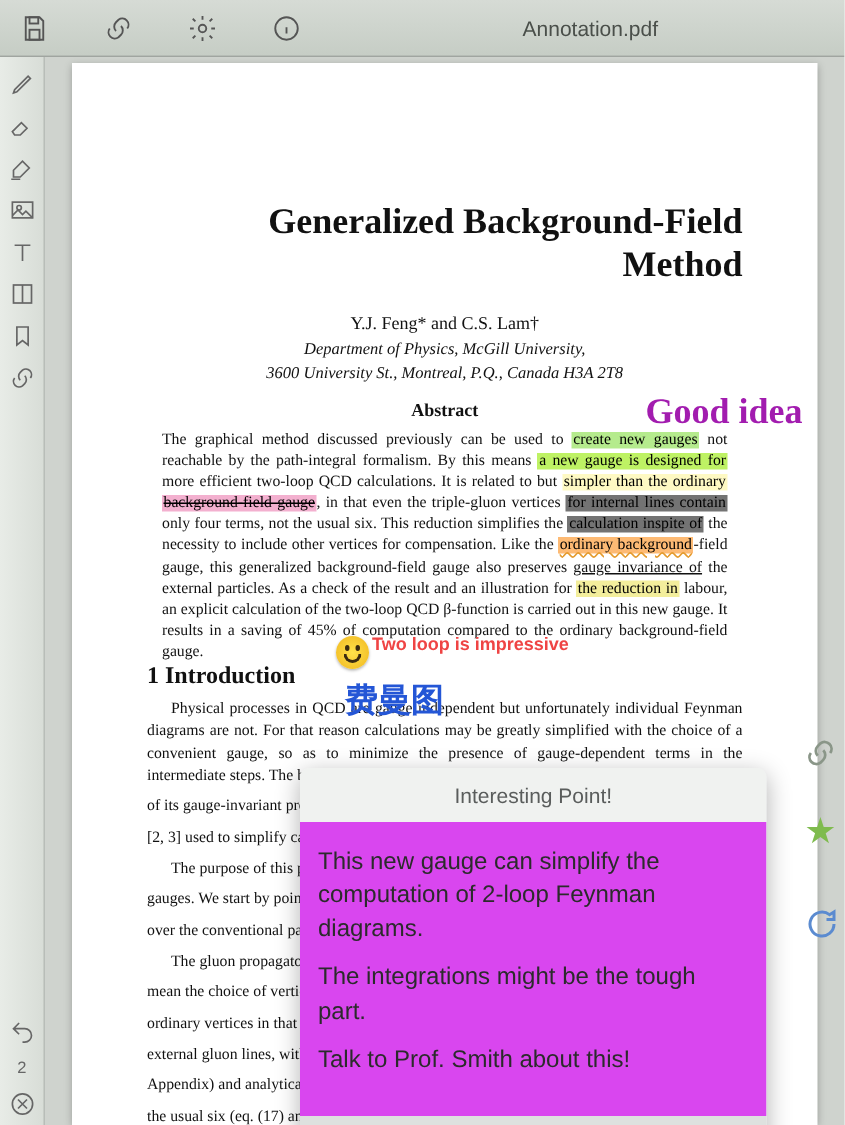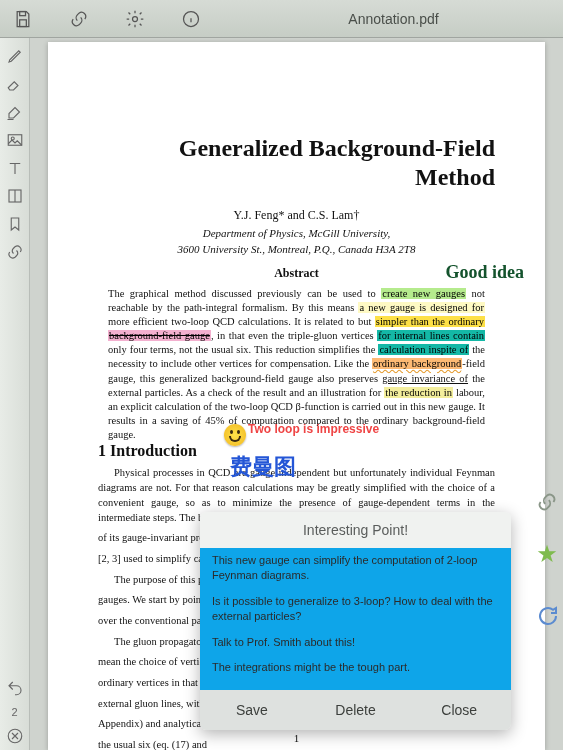--- a/index.html
+++ b/index.html
@@ -143,34 +143,34 @@
 }
 .body-text {
   font-size: 10.5px;
   line-height: 1.4;
   text-align: justify;
   margin-top: 6px;
   text-indent: 16px;
 }
 mark { padding: 0 1px; }
 .hl-green { background: #b5eb8d; }
-.hl-blue { background: #fef9c3; }
-.hl-pink { background: #fde047; }
+.hl-blue { background: #bef264; }
+.hl-pink { background: #fef9c3; }
 .hl-red { background: #f3b0cf; text-decoration: line-through; }
-.hl-teal { background: #14b8a6; }
+.hl-teal { background: #737373; }
 .hl-orange { background: #fdba74; text-decoration: underline wavy #e49a2c; }
 .hl-yellow { background: #f3ee9c; }
 
 
 .handwritten {
   position: absolute;
   font-family: "Comic Sans MS", cursive;
   font-weight: bold;
 }
-.good-idea { right: 39px; top: 224px; color: #14532d; font-size: 18px; }
+.good-idea { right: 28px; top: 224px; color: #a21caf; font-size: 24px; }
 .two-loop {
   position: absolute;
   left: 200px;
   top: 380px;
   color: #ef4444;
   font-size: 12px;
   font-family: Arial, sans-serif;
   font-weight: bold;
 }
 .smiley {
@@ -248,23 +248,23 @@
   font-family: -apple-system, Arial, sans-serif;
 }
 .note-popup .popup-title {
   padding: 10px;
   text-align: center;
   font-size: 14px;
   color: #5a5d5c;
   background: #f0f2f0;
 }
 .note-popup .popup-body {
-  background: #0ea5e9;
-  padding: 5px 12px;
-  font-size: 11px;
+  background: #d946ef;
+  padding: 16px 12px;
+  font-size: 16px;
   color: #2b2b2b;
   line-height: 1.4;
 }
 .note-popup .popup-body p { margin-bottom: 10px; }
 .note-popup .popup-actions {
   display: flex;
   background: rgba(220,222,220,.92);
 }
 .note-popup .popup-actions button {
   flex: 1;
@@ -413,23 +413,22 @@
   <div class="float-icon float-chat">
     <svg width="24" height="24" viewBox="0 0 24 24" fill="none" stroke="#5b8bd0" stroke-width="2">
         <path d="M21 12a8 8 0 1 1-3-6.2L21 4v5h-5"></path>
       </svg>
   </div>
 
   <div class="note-popup">
     <div class="popup-title">Interesting Point!</div>
     <div class="popup-body">
       <p>This new gauge can simplify the computation of 2-loop Feynman diagrams.</p>
-      <p>Is it possible to generalize to 3-loop? How to deal with the external particles?</p>
+      <p>The integrations might be the tough part.</p>
       <p>Talk to Prof. Smith about this!</p>
-      <p>The integrations might be the tough part.</p>
     </div>
     <div class="popup-actions">
       <button>Save</button>
       <button>Delete</button>
       <button>Close</button>
     </div>
   </div>
 </div>
 
 </body></html>

